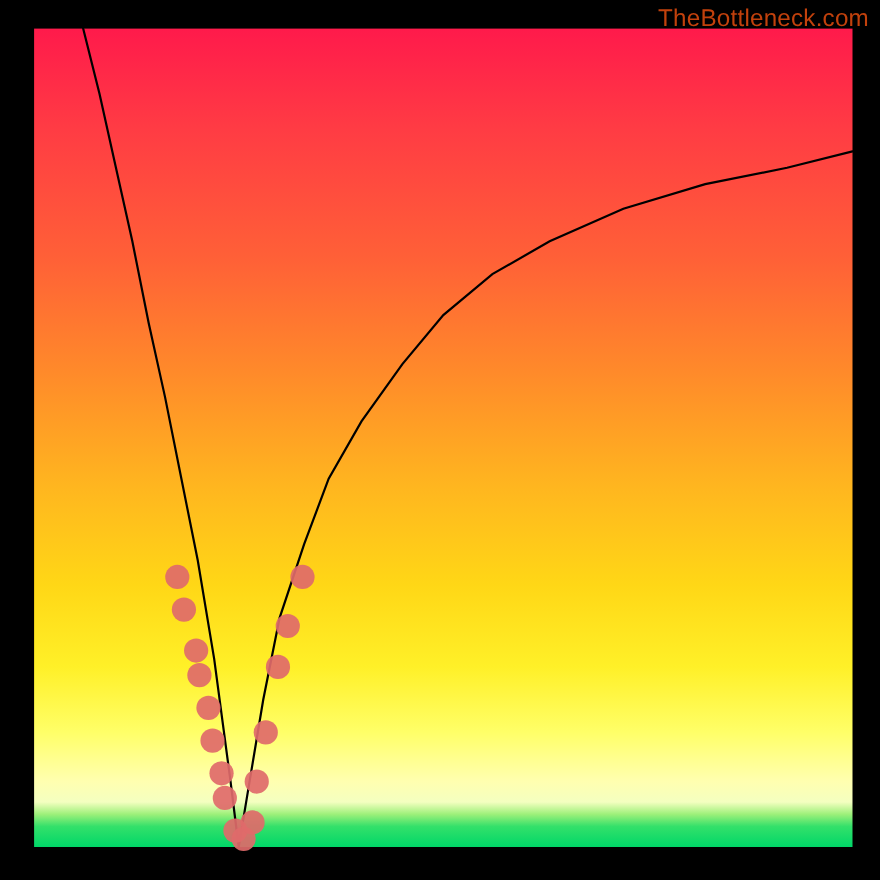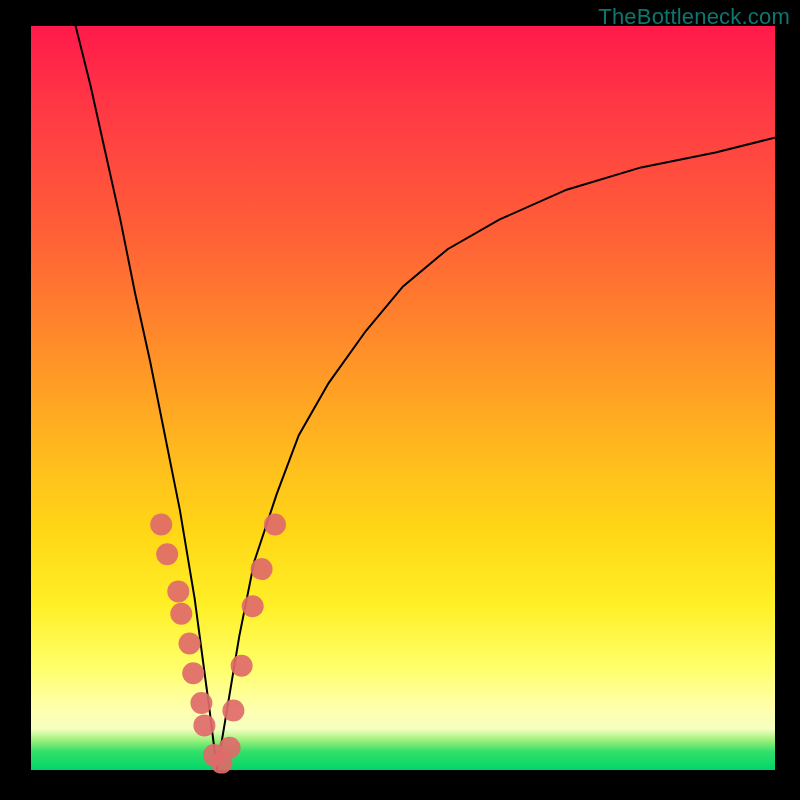--- a/index.html
+++ b/index.html
@@ -37,21 +37,21 @@
       #f4ffc0 94.5%,
       #9df07a 96%,
       #33e06a 97.5%,
       #00d768 100%
     );
   }
   .watermark {
     position: absolute;
     top: 4px;
     right: 10px;
-    color: #0f766e;
+    color: #c2410c;
     font-size: 22px;
     letter-spacing: 0.2px;
     user-select: none;
   }
   svg.curve-layer {
     position: absolute;
     left: 31px;
     top: 26px;
     width: 744px;
     height: 744px;

